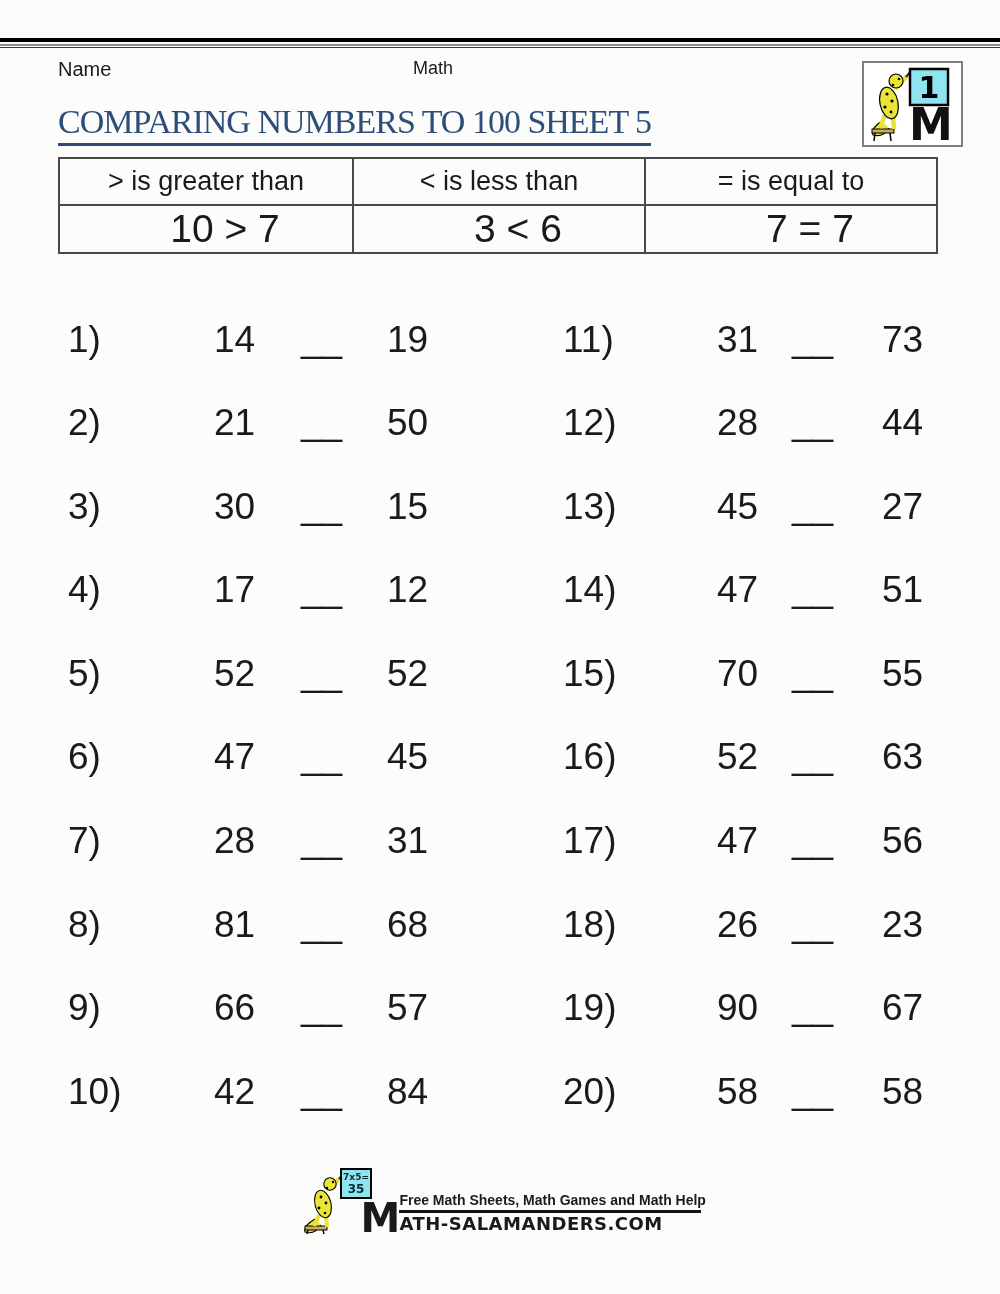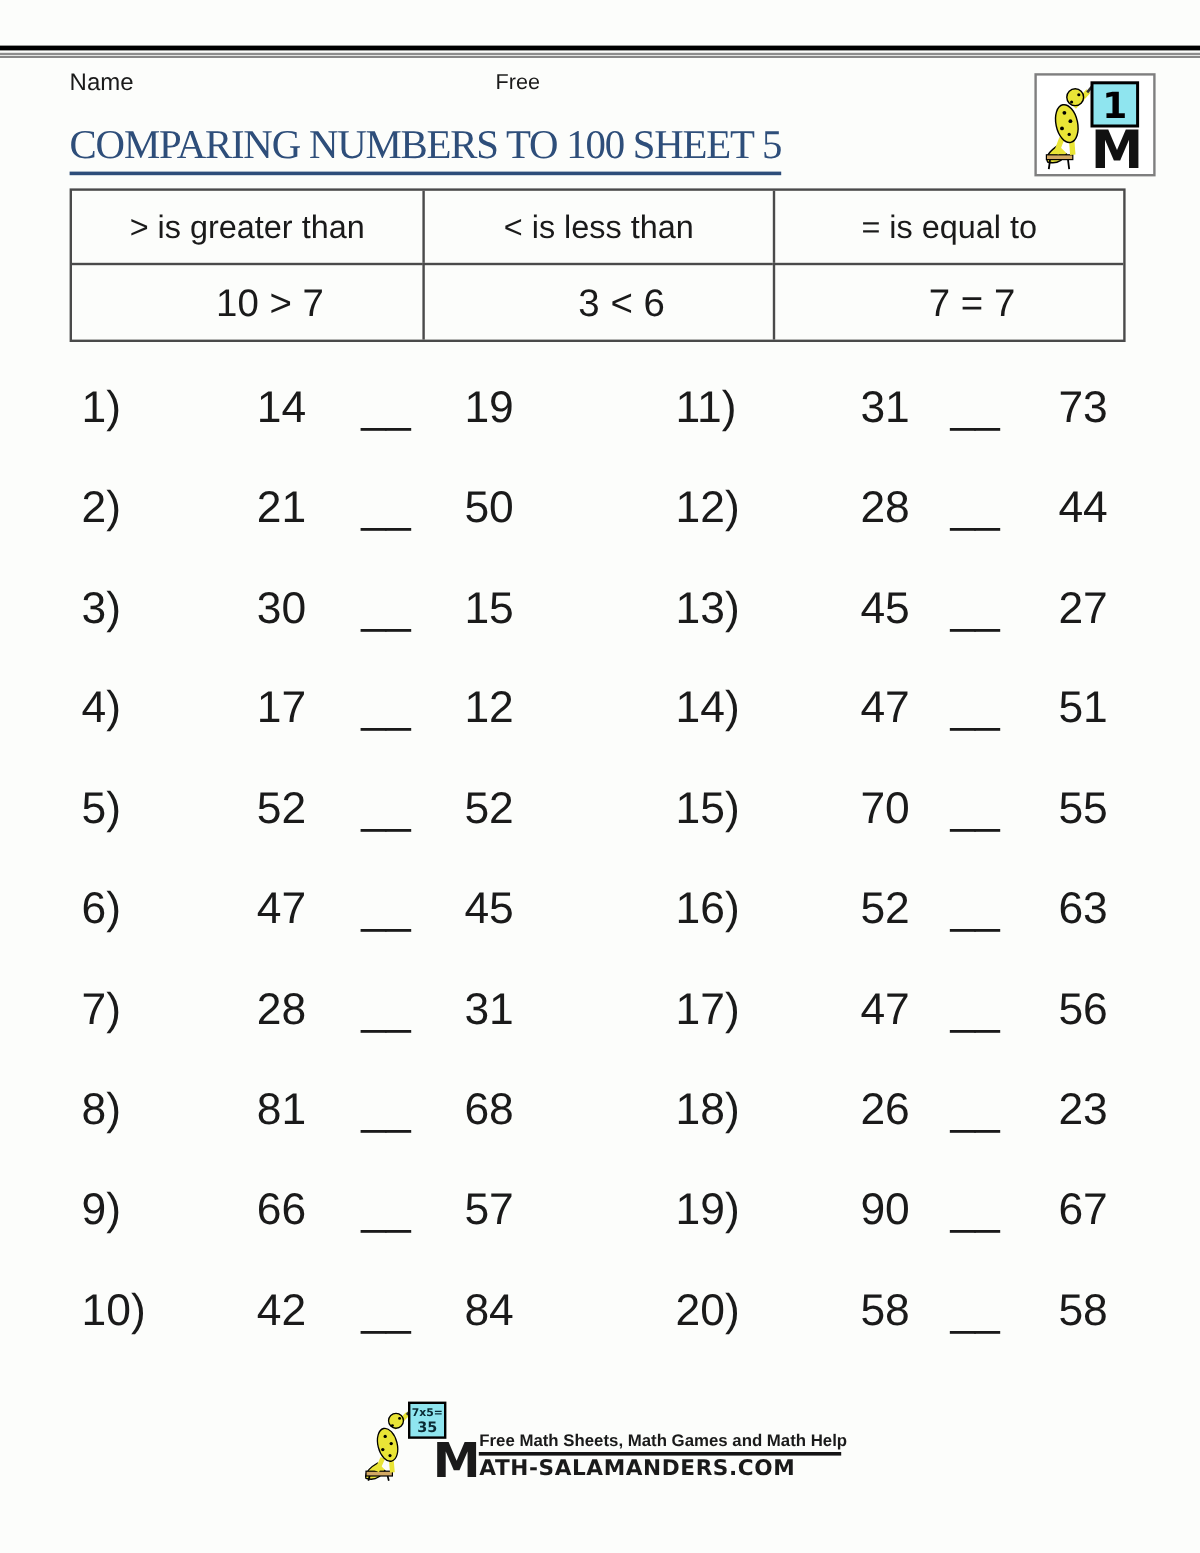--- a/index.html
+++ b/index.html
@@ -31,25 +31,25 @@
   }
 
   
   .legend{
     position:absolute;left:58px;top:157px;width:880px;
     border:2px solid #4a4a4a;box-sizing:border-box;background:transparent;
   }
   .lrow{display:grid;grid-template-columns:1fr 1fr 1fr;}
   .lcell{
     display:flex;align-items:center;justify-content:center;
-    height:60px;border-left:2px solid #4a4a4a;box-sizing:border-box;
+    height:45px;border-left:2px solid #4a4a4a;box-sizing:border-box;
   }
   .lcell:first-child{border-left:none;}
   .lrow.headers .lcell{font-size:27px;}
-  .lrow.examples .lcell{height:64px;border-top:2px solid #4a4a4a;font-size:32px;padding-left:38px;}
+  .lrow.examples .lcell{height:48px;border-top:2px solid #4a4a4a;font-size:39px;padding-left:38px;}
 
   
   .pcol{position:absolute;top:298px;}
   .pcol-left{left:68px;}
   .pcol-right{left:563px;}
   .prow{display:flex;align-items:center;height:83.6px;font-size:37px;line-height:1.15;}
   .c1{width:117px;}
   .c2{width:87px;margin-left:29px;}
   .c3{width:86px;}
   .pcol-right .c1{width:125px;}
@@ -78,21 +78,21 @@
 </head>
 <body>
 
 <div class="page">
 
   <div class="rule-black"></div>
   <div class="rule-gray"></div>
   <div class="rule-dark"></div>
 
   <span class="name-label">Name</span>
-  <span class="date-label">Free</span>
+  <span class="date-label">Math</span>
 
   <div class="badge">
     <svg viewBox="0 0 97 82">
       <g>
         <path d="M18 58 q-12 8 -9 14 q10 3 16 -7" fill="#E9E436" stroke="#000" stroke-width="1.2"></path>
         <rect x="8" y="66" width="22" height="4" fill="#D2A863" stroke="#000" stroke-width="1"></rect>
         <line x1="11" y1="70" x2="10" y2="78" stroke="#000" stroke-width="1.5"></line>
         <line x1="26" y1="70" x2="27" y2="78" stroke="#000" stroke-width="1.5"></line>
         <path d="M21 52 l-5 13" stroke="#E9E436" stroke-width="4.5"></path>
         <path d="M29 53 l1 13" stroke="#E9E436" stroke-width="4.5"></path>

